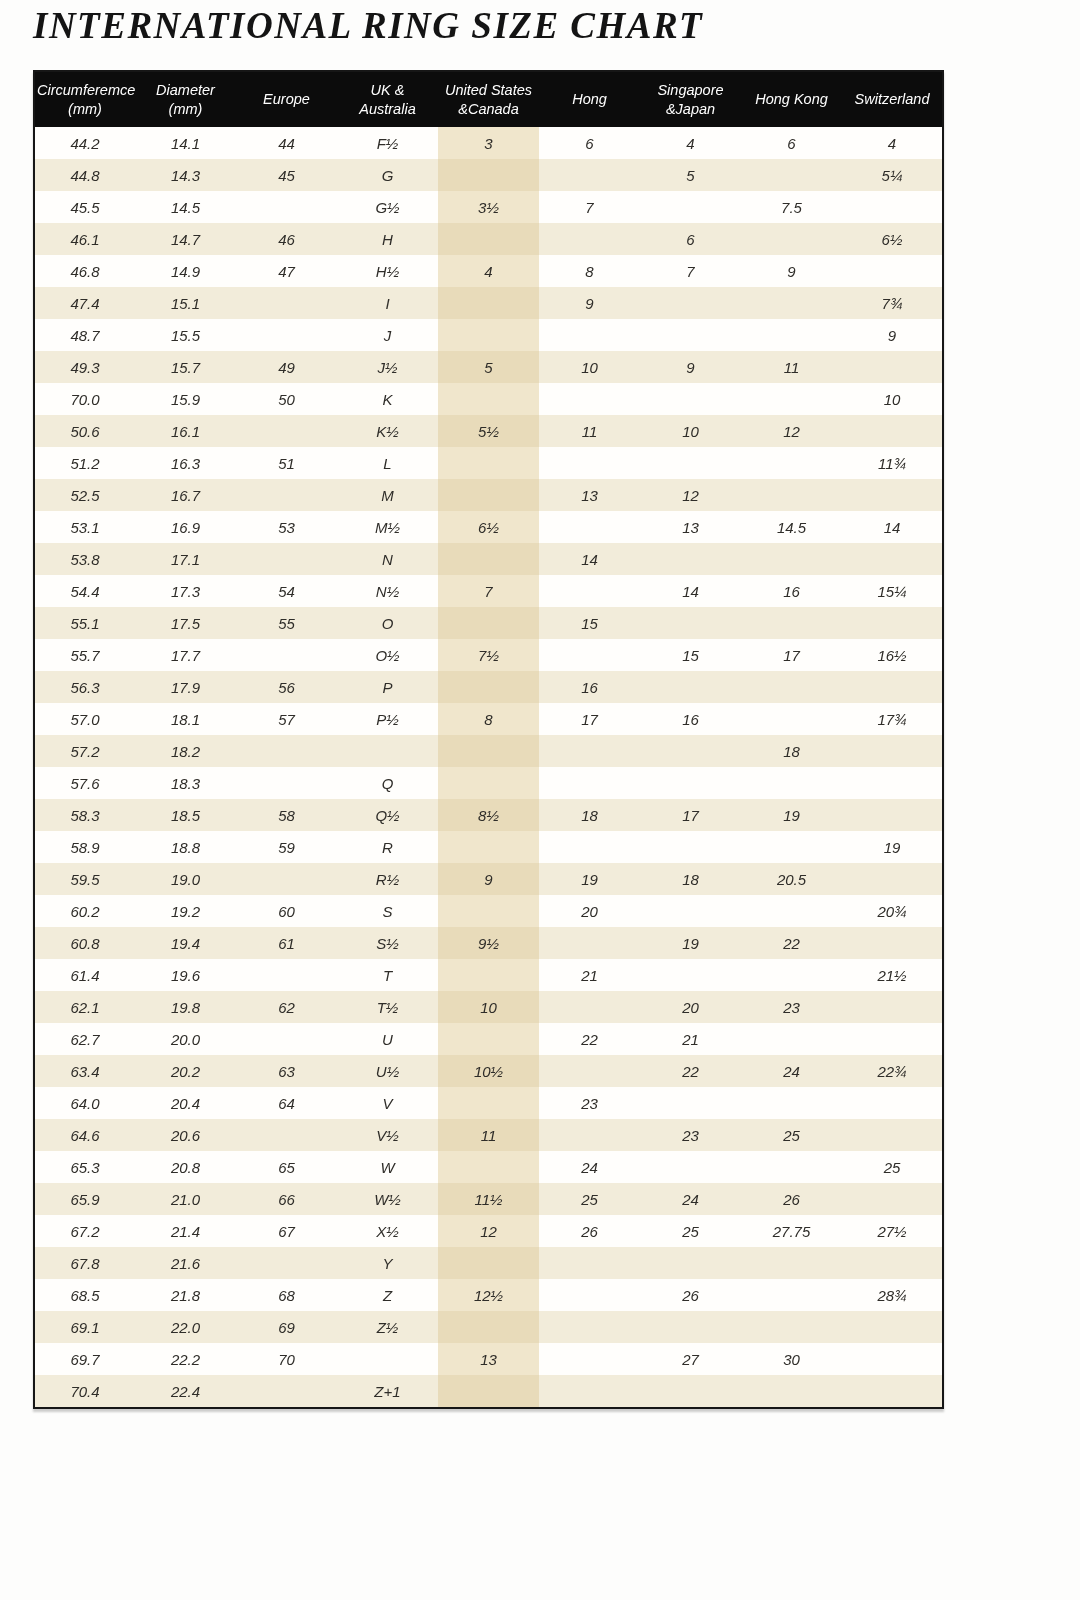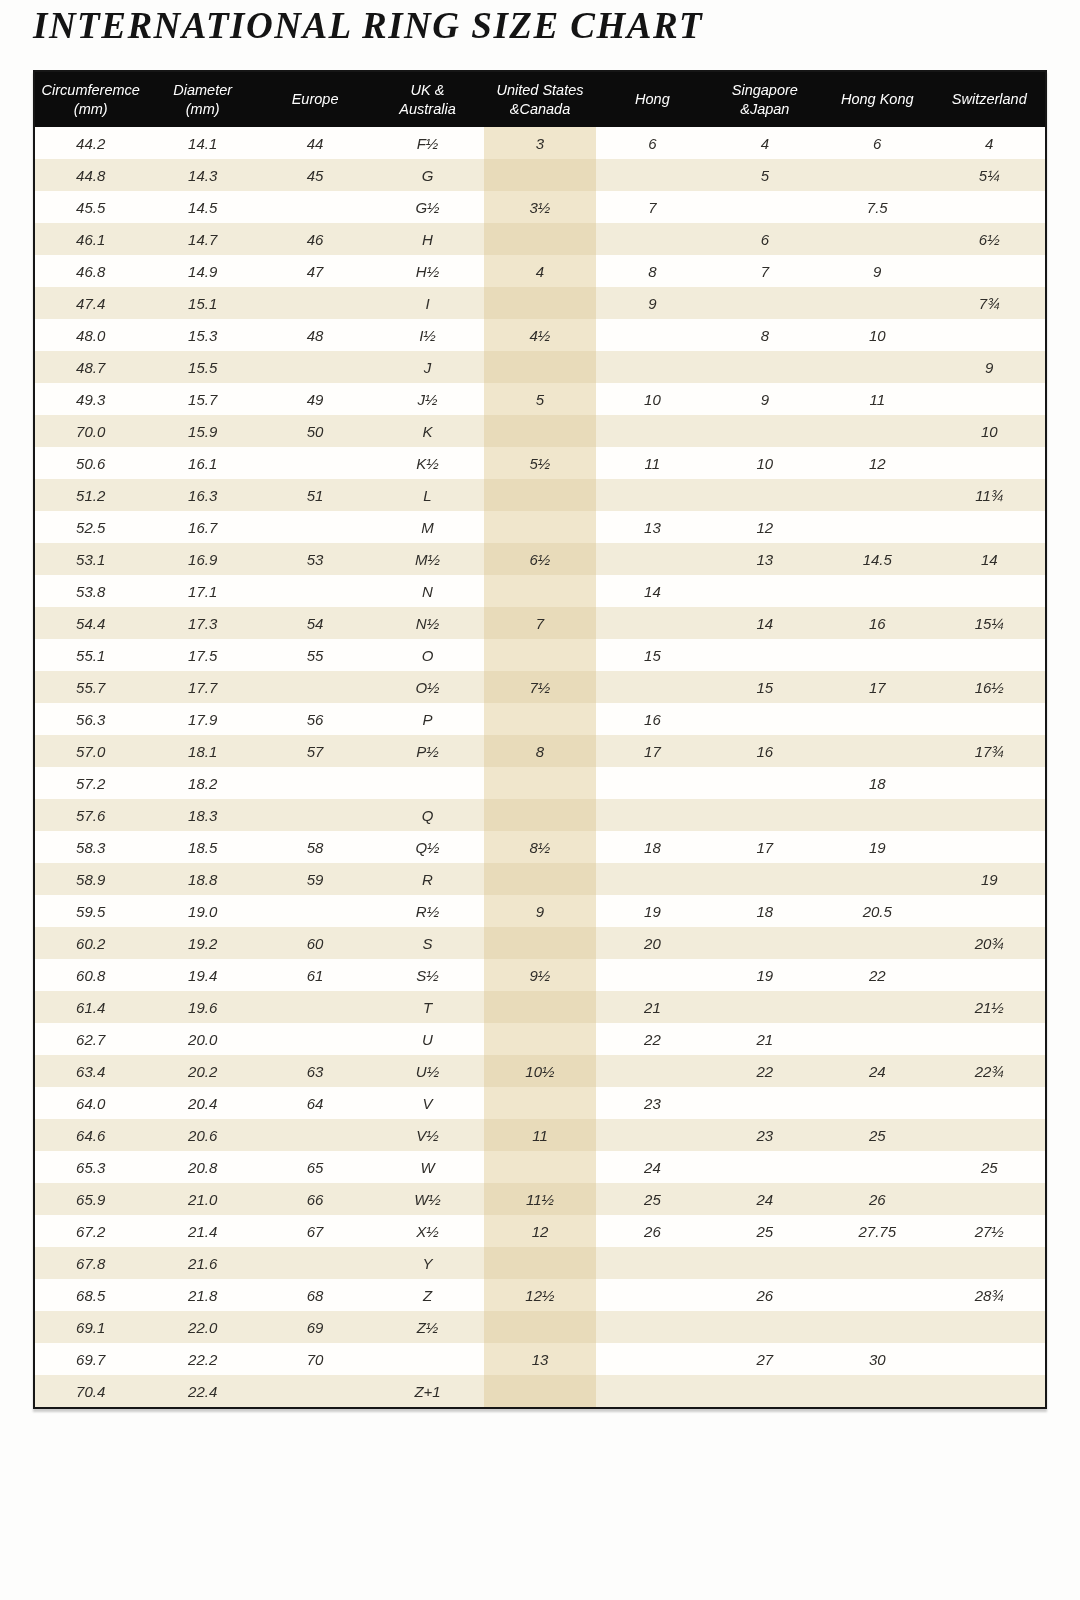--- a/index.html
+++ b/index.html
@@ -25,21 +25,21 @@
     font-size: 37px;
     font-weight: 700;
     letter-spacing: 1.5px;
     color: #141414;
     white-space: nowrap;
   }
   table.ring-table {
     position: absolute;
     left: 33px;
     top: 70px;
-    width: 1014px;
+    width: 911px;
     border-collapse: collapse;
     table-layout: fixed;
     border: 2px solid #161616;
     box-shadow: 0 3px 2px rgba(60,60,60,0.25);
   }
   thead th {
     background: #0c0c0c;
     color: #ffffff;
     font-weight: 400;
     font-size: 14.5px;
@@ -149,31 +149,20 @@
           <td>15.1</td>
           <td></td>
           <td>I</td>
           <td></td>
           <td>9</td>
           <td></td>
           <td></td>
           <td>7¾</td>
         </tr>
         <tr>
-          <td>48.0</td>
-          <td>15.3</td>
-          <td>48</td>
-          <td>I½</td>
-          <td>4½</td>
-          <td></td>
-          <td>8</td>
-          <td>10</td>
-          <td></td>
-        </tr>
-        <tr>
           <td>48.7</td>
           <td>15.5</td>
           <td></td>
           <td>J</td>
           <td></td>
           <td></td>
           <td></td>
           <td></td>
           <td>9</td>
         </tr>
@@ -389,20 +378,31 @@
         <tr>
           <td>61.4</td>
           <td>19.6</td>
           <td></td>
           <td>T</td>
           <td></td>
           <td>21</td>
           <td></td>
           <td></td>
           <td>21½</td>
+        </tr>
+        <tr>
+          <td>62.1</td>
+          <td>19.8</td>
+          <td>62</td>
+          <td>T½</td>
+          <td>10</td>
+          <td></td>
+          <td>20</td>
+          <td>23</td>
+          <td></td>
         </tr>
         <tr>
           <td>62.7</td>
           <td>20.0</td>
           <td></td>
           <td>U</td>
           <td></td>
           <td>22</td>
           <td>21</td>
           <td></td>

